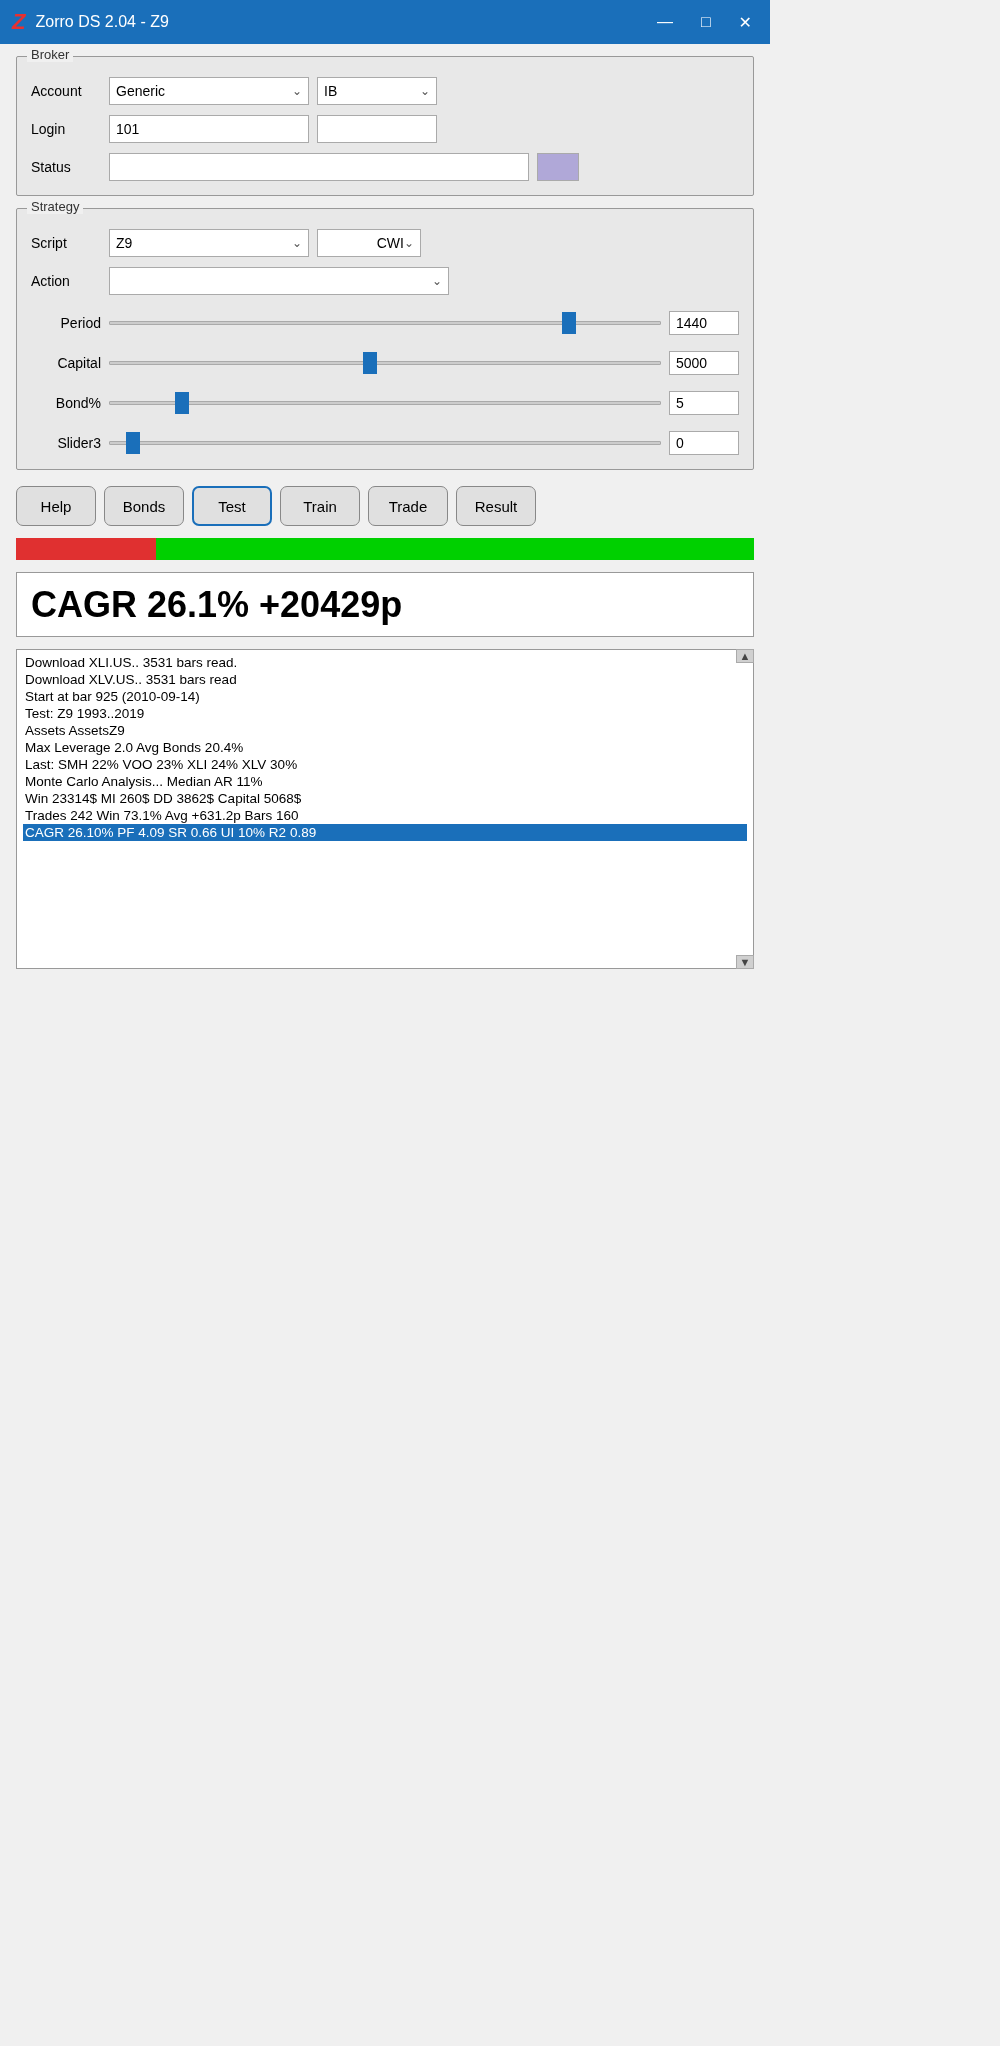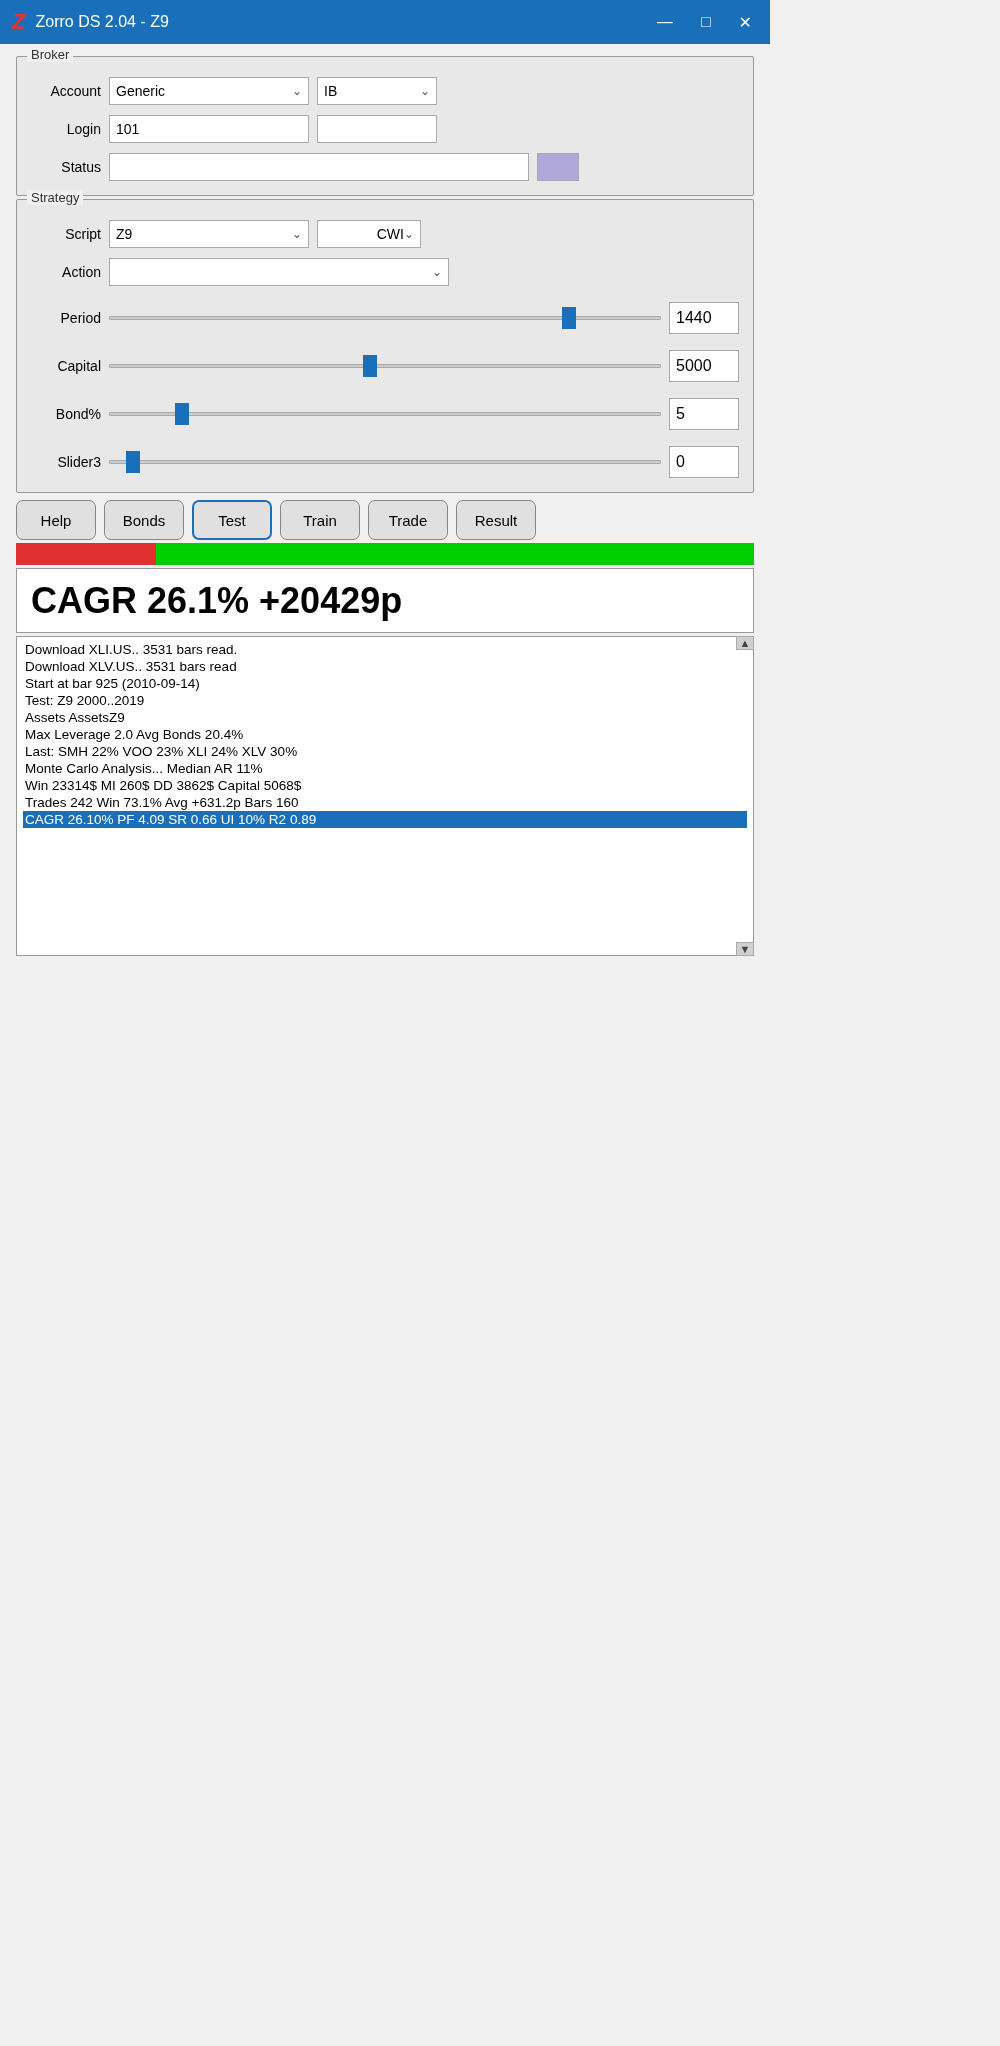--- a/index.html
+++ b/index.html
@@ -40,21 +40,21 @@
     .title-bar-btn {
       cursor: pointer;
       padding: 2px 6px;
       color: white;
     }
     
     .main-content {
       padding: 12px 16px;
       display: flex;
       flex-direction: column;
-      gap: 3px;
+      gap: 12px;
     }
     
     .group-box {
       border: 1px solid #999;
       border-radius: 2px;
       padding: 10px 14px 14px 14px;
       position: relative;
       background: #e8e8e8;
     }
     .group-box-label {
@@ -67,21 +67,20 @@
       color: #333;
     }
     .form-row {
       display: flex;
       align-items: center;
       margin-top: 10px;
       gap: 8px;
     }
     .form-label {
       width: 70px;
-      text-align: right;
       font-size: 14px;
       flex-shrink: 0;
     }
     
     .text-input {
       border: 1px solid #aaa;
       background: white;
       height: 28px;
       padding: 2px 6px;
       font-size: 14px;
@@ -176,23 +175,23 @@
       height: 22px;
       background: #1a6fba;
       cursor: pointer;
       top: 50%;
       transform: translateY(-50%);
     }
     .slider-value {
       width: 70px;
       border: 1px solid #aaa;
       background: white;
-      height: 32px;
+      height: 24px;
       padding: 2px 6px;
-      font-size: 16px;
+      font-size: 14px;
       text-align: left;
     }
     
     .buttons-row {
       display: flex;
       gap: 8px;
       margin-top: 4px;
     }
     .btn {
       height: 40px;
@@ -390,21 +389,21 @@
 
   <div class="cagr-box">
     <span>CAGR 26.1%  +20429p</span>
   </div>
 
   <div style="position: relative;">
     <div class="log-box" id="log-box">
     <div class="log-line">Download XLI.US.. 3531 bars read.</div>
         <div class="log-line">Download XLV.US.. 3531 bars read</div>
         <div class="log-line">Start at bar 925 (2010-09-14)</div>
-        <div class="log-line">Test: Z9  2000..2019</div>
+        <div class="log-line">Test: Z9  1993..2019</div>
         <div class="log-line">Assets AssetsZ9</div>
         <div class="log-line">Max Leverage 2.0  Avg Bonds 20.4%</div>
         <div class="log-line">Last: SMH 22%  VOO 23%  XLI 24%  XLV 30%</div>
         <div class="log-line">Monte Carlo Analysis...  Median AR 11%</div>
         <div class="log-line">Win 23314$  MI 260$  DD 3862$  Capital 5068$</div>
         <div class="log-line">Trades 242  Win 73.1%  Avg +631.2p  Bars 160</div>
         <div class="log-line-highlighted">CAGR 26.10%  PF 4.09  SR 0.66  UI 10%  R2 0.89</div>
       </div>
     <div class="scrollbar-up">▲</div>
     <div class="scrollbar-down">▼</div>

